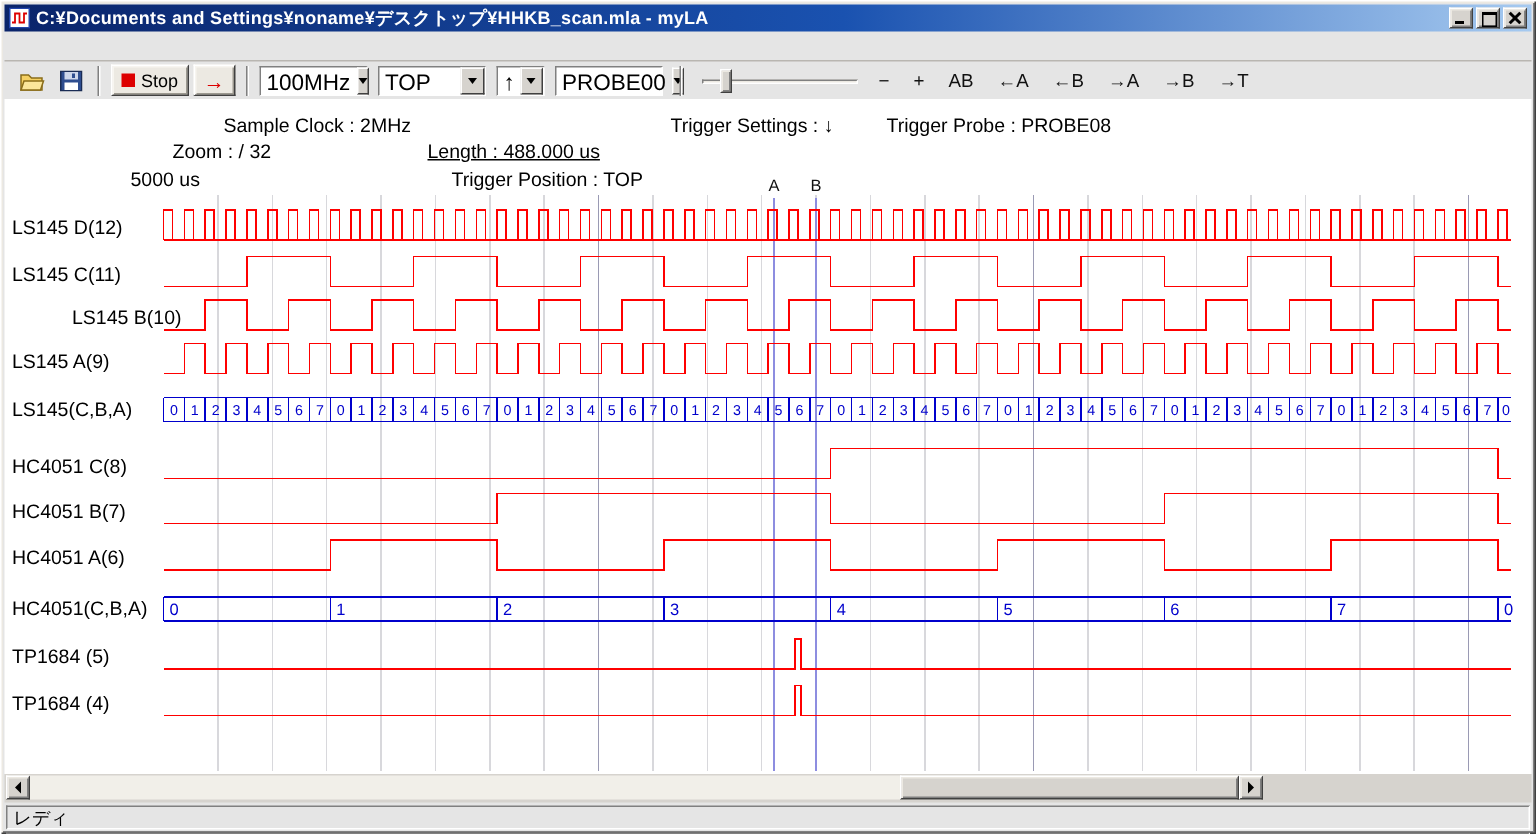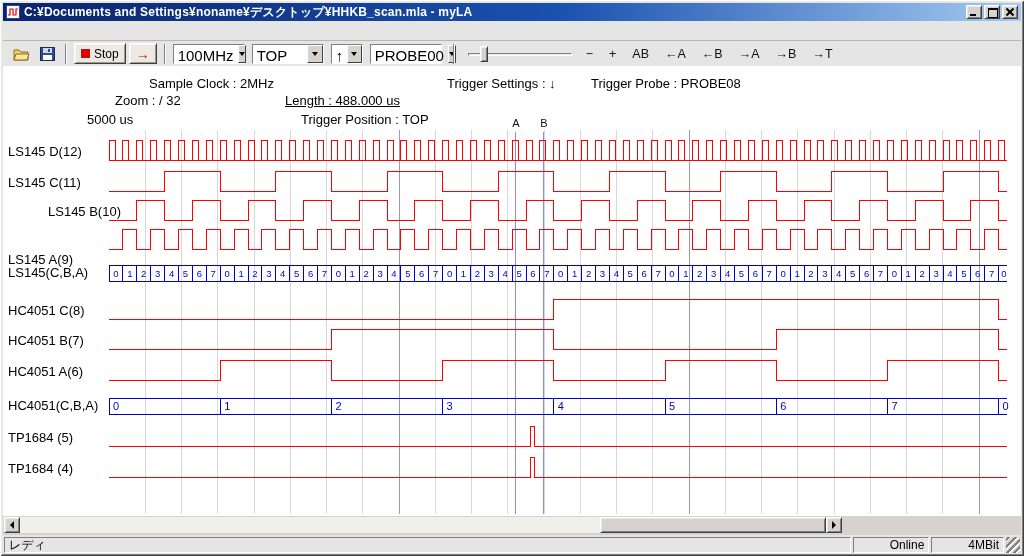--- a/index.html
+++ b/index.html
@@ -79,21 +79,21 @@
     box-shadow: inset 1px 1px 0 #ece9e2, inset -1px -1px 0 #808080; }
   .sb-left { left:0; } .sb-right { right:0; }
   .arr-l { width:0; height:0; border:4px solid transparent; border-right:4px solid #000; margin-left:-4px; }
   .arr-r { width:0; height:0; border:4px solid transparent; border-left:4px solid #000; margin-right:-4px; }
   .sb-thumb { position:absolute; left:596px; top:0; width:226px; height:16px; background:#d6d3ce;
     border:1px solid; border-color:#ffffff #404040 #404040 #ffffff;
     box-shadow: inset 1px 1px 0 #ece9e2, inset -1px -1px 0 #808080; }
 
   
   .statusbar { position:absolute; left:3px; top:537px; width:1018px; height:16px;
-    display:flex; align-items:stretch; gap:2px; padding:0 1px; font-size:12px; color:#000; }
+    display:flex; align-items:stretch; gap:2px; padding:0 1px; font-size:12px; color:#000;flex-direction:column; }
   .sb-panel { border:1px solid; border-color:#808080 #ffffff #ffffff #808080;
     padding:0 4px; line-height:14px; white-space:nowrap; }
   .sb-ready { flex:1 1 auto; }
   .sb-small { flex:0 0 auto;padding-left:36px; }
   .grip { flex:0 0 auto; width:14px;
     background: repeating-linear-gradient(-45deg, #d6d3ce 0 2px, #ffffff 2px 3px, #808080 3px 5px); }
 </style>
 </head>
 <body>
 
@@ -187,21 +187,21 @@
     <span class="info-text" style="left:444px; top:10px;">Trigger Settings : ↓</span>
     <span class="info-text" style="left:588px; top:10px;">Trigger Probe : PROBE08</span>
     <span class="info-text" style="left:112px; top:27px;">Zoom : /  32</span>
     <span class="info-text" style="left:282px; top:27px;text-decoration:underline;">Length : 488.000 us</span>
     <span class="time-label">5000 us</span>
 
     <div id="channel-labels">
         <div class="ch-label" style="top: 77px;">LS145 D(12)</div>
         <div class="ch-label" style="top: 108px;">LS145 C(11)</div>
         <div class="ch-label" style="top: 137px; margin-left: 40px;">LS145 B(10)</div>
-        <div class="ch-label" style="top: 166px; margin-top: 19px;">LS145 A(9)</div>
+        <div class="ch-label" style="top: 166px;">LS145 A(9)</div>
         <div class="ch-label" style="top: 198px;">LS145(C,B,A)</div>
         <div class="ch-label" style="top: 236px;">HC4051 C(8)</div>
         <div class="ch-label" style="top: 266px;">HC4051 B(7)</div>
         <div class="ch-label" style="top: 297px;">HC4051 A(6)</div>
         <div class="ch-label" style="top: 331px;">HC4051(C,B,A)</div>
         <div class="ch-label" style="top: 363px;">TP1684 (5)</div>
         <div class="ch-label" style="top: 394px;">TP1684 (4)</div>
       </div>
     <svg id="wave-svg" width="1018" height="450" viewBox="0 0 1018 450" shape-rendering="crispEdges">
         <line x1="142.25" y1="64" x2="142.25" y2="448" stroke="#d8d8dc" stroke-width="1"></line>

